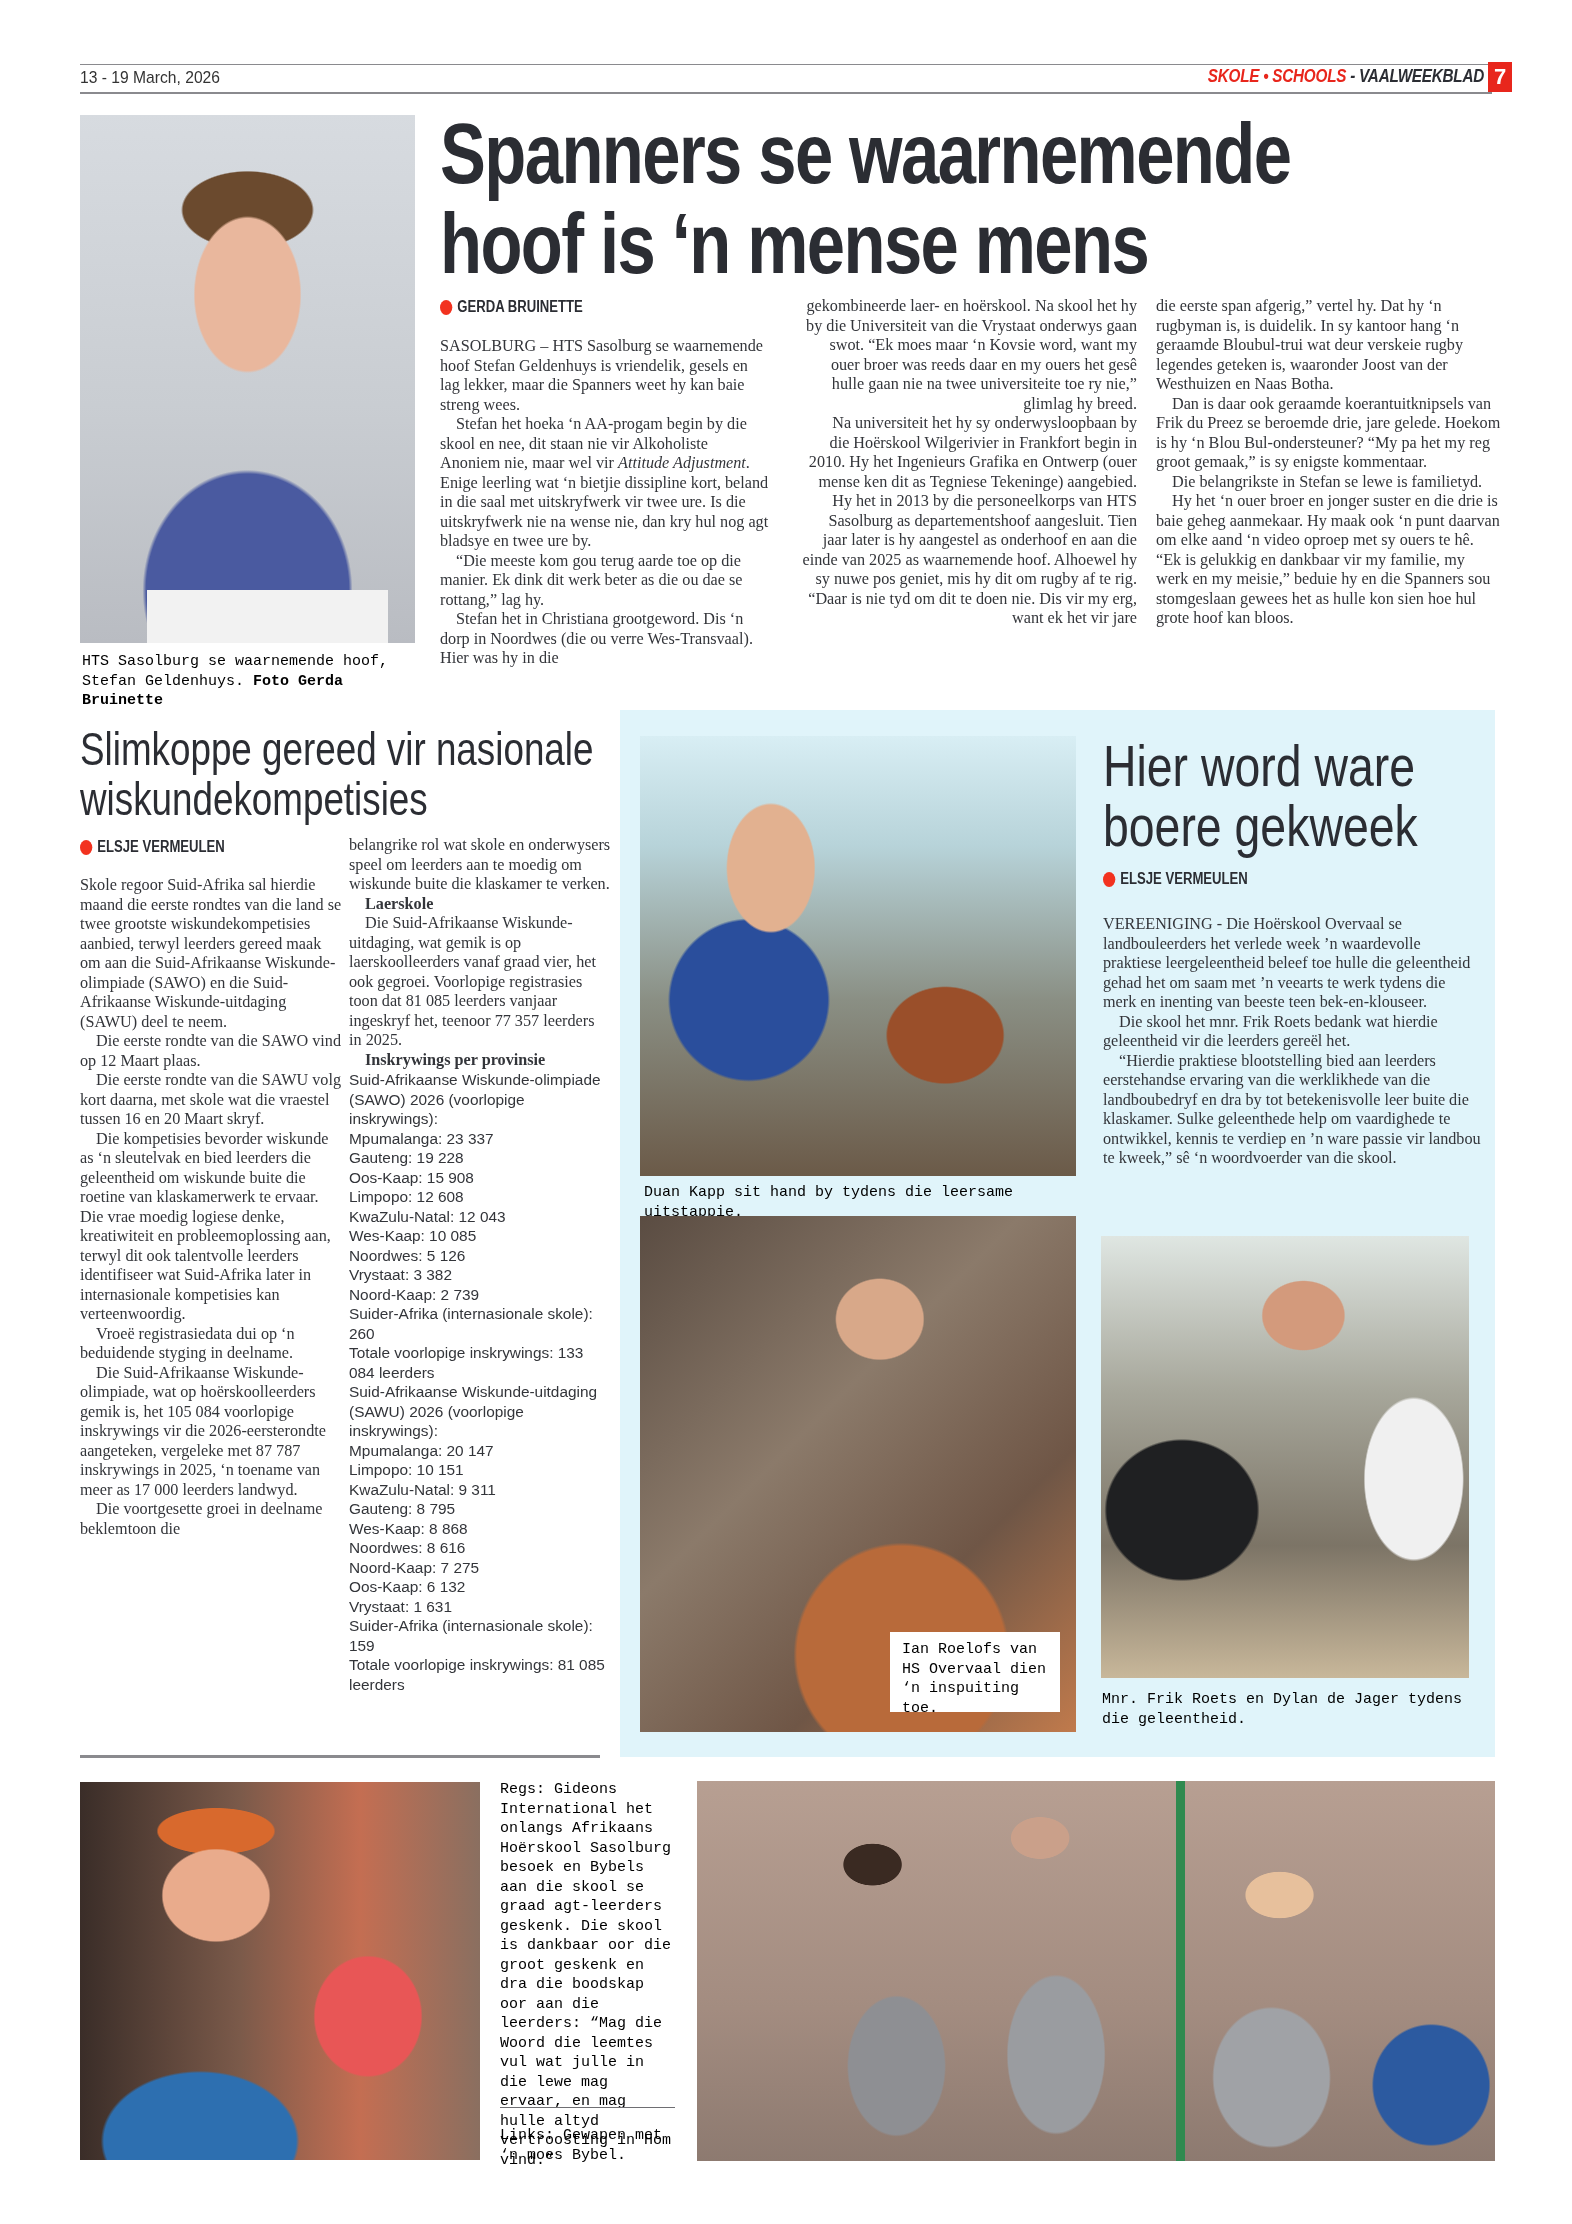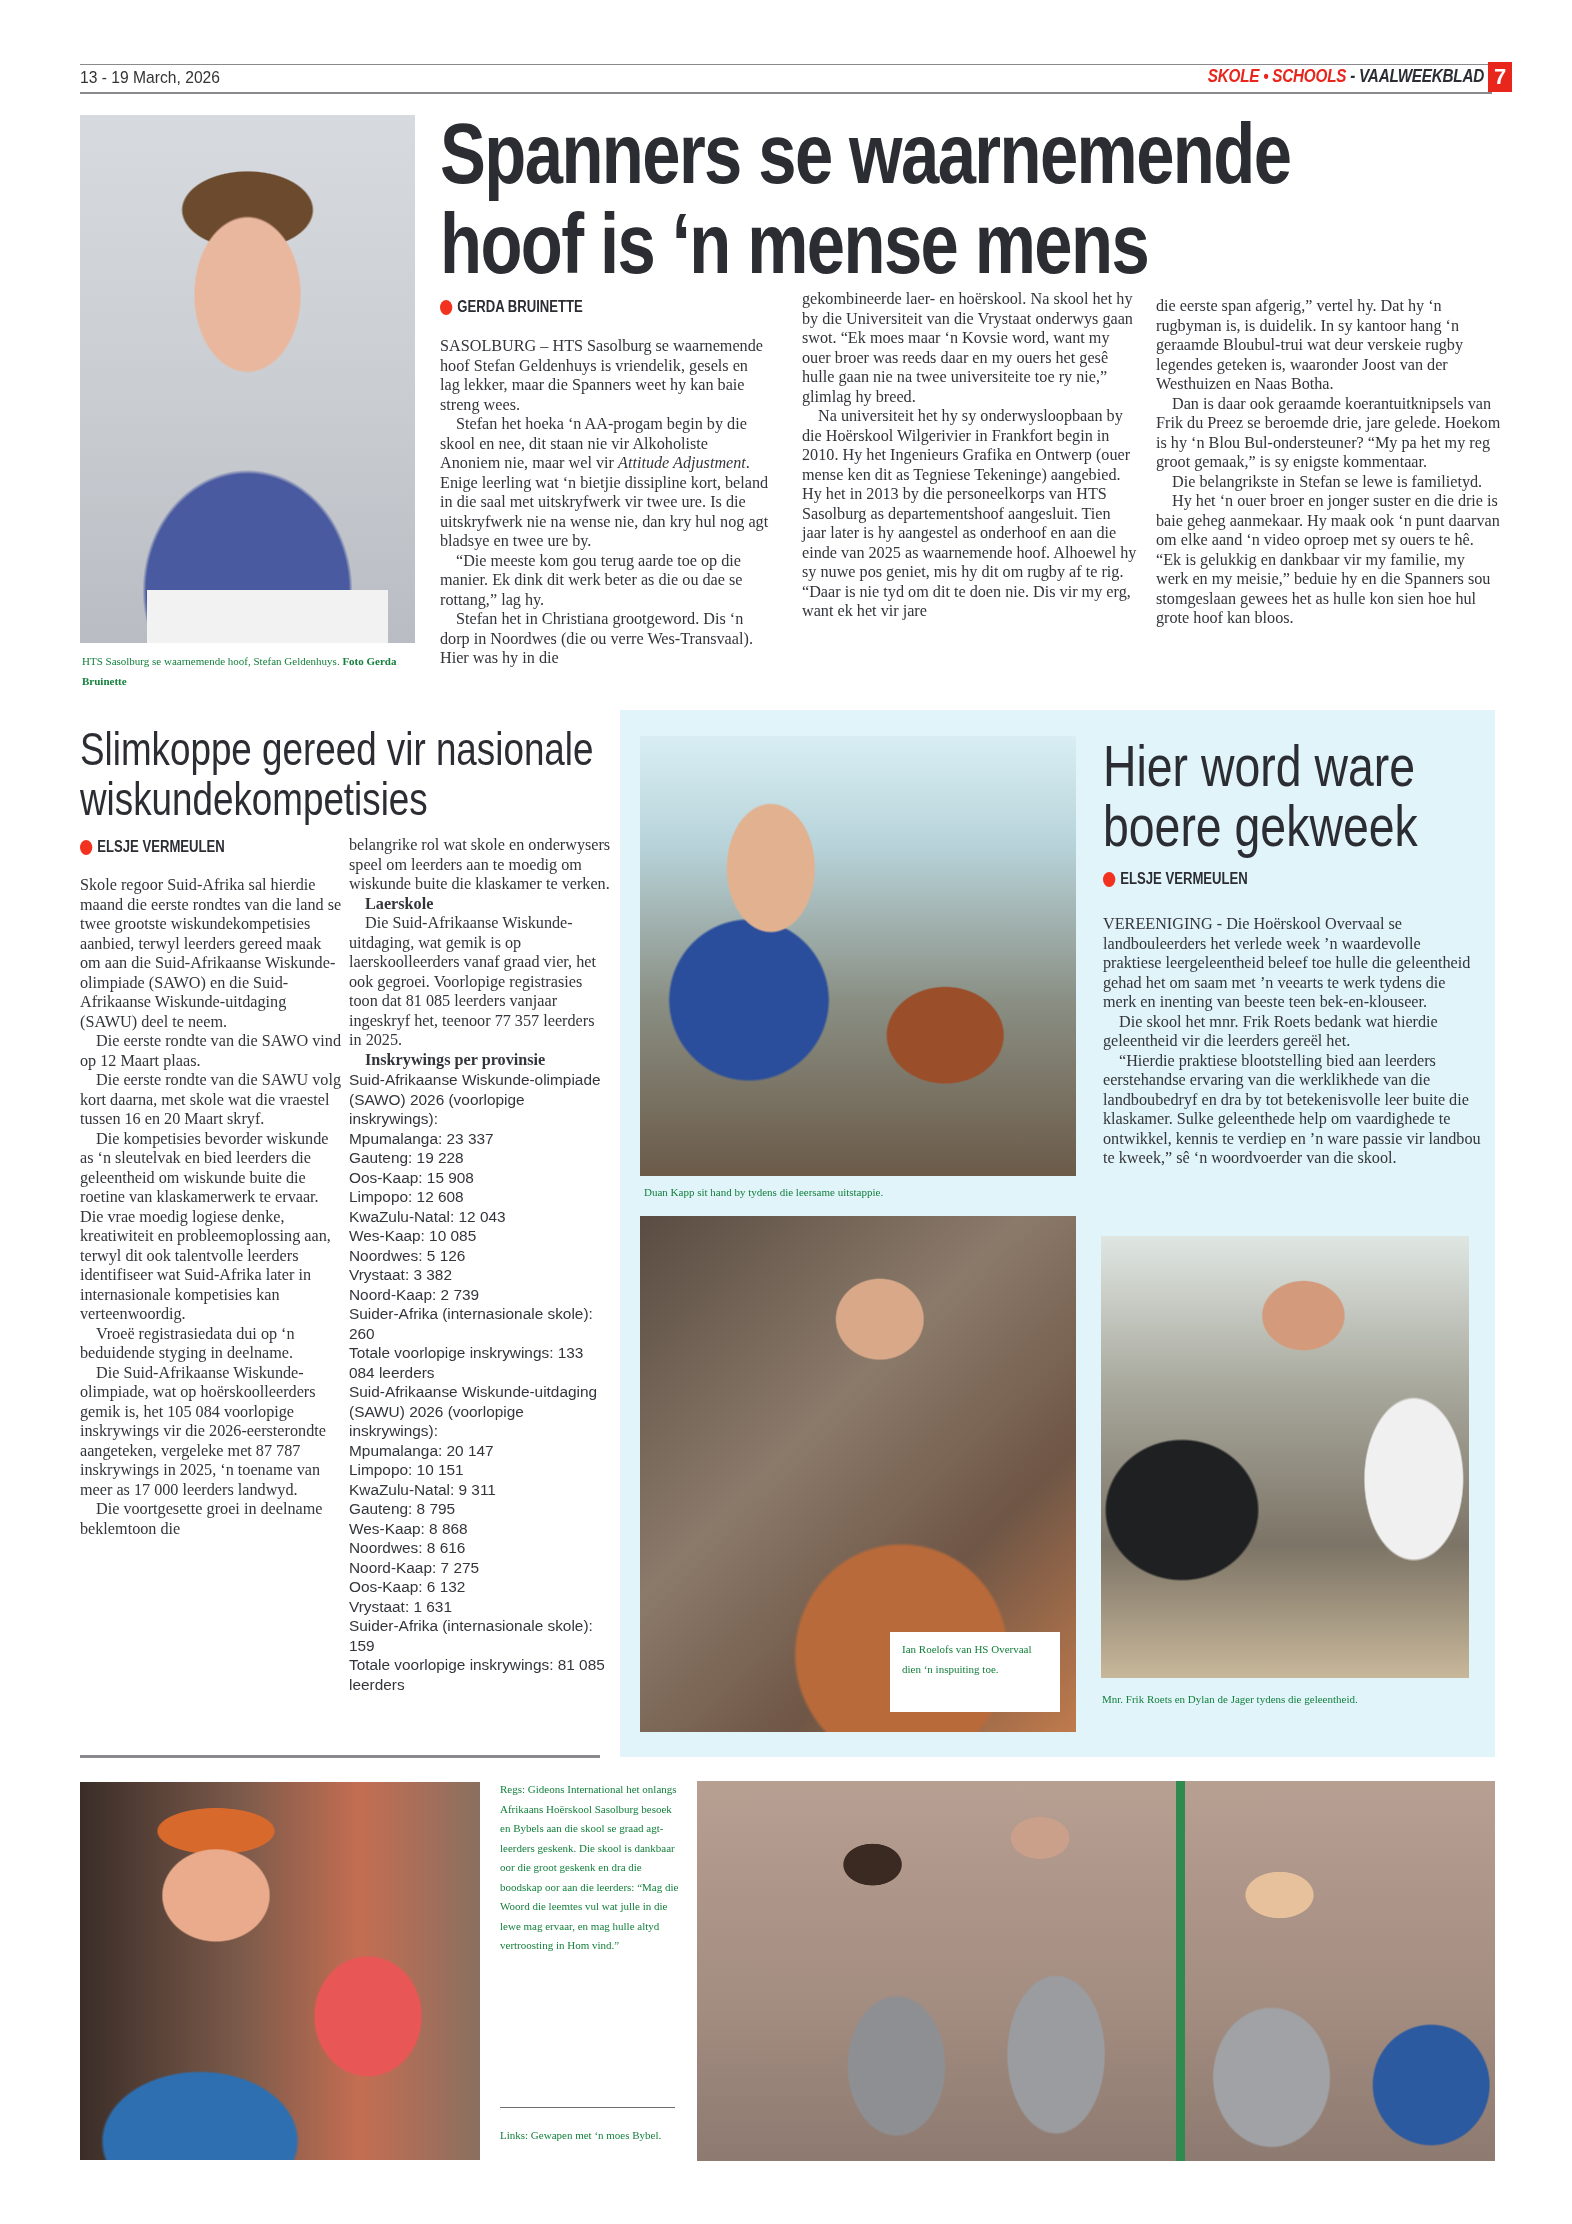--- a/index.html
+++ b/index.html
@@ -77,21 +77,21 @@
     }
     .byline { font-family: "Liberation Sans", sans-serif; font-weight: bold; font-size: 16px; color: #2b2d33; display: flex; align-items: center; transform: scaleX(0.82); transform-origin: left; white-space: nowrap; }
     .byline .dot { display: inline-block; width: 15px; height: 15px; border-radius: 50%; background: #f2321f; margin-right: 6px; flex: none; }
 
     .body-col { font-size: 16.2px; line-height: 19.5px; color: #33353a; }
     .body-col p { text-indent: 0; }
     .body-col p.ind { text-indent: 16px; }
     .body-col .sub { font-weight: bold; text-indent: 16px; }
     .body-col .sans { font-family: "Liberation Sans", sans-serif; font-size: 15.4px; line-height: 19.5px; }
 
-    .caption { font-family: Liberation Serif, serif; font-size: 11px; line-height: 19.5px; color: #15803d; }
+    .caption { font-family: Liberation Mono, monospace; font-size: 15px; line-height: 19.5px; color: #000000; }
     .caption b { font-weight: bold; }
 
     .headline-sec {
       font-family: "Liberation Sans", sans-serif; font-size: 50px; line-height: 52px;
       color: #2b2d33; transform: scaleX(0.80); transform-origin: left top; white-space: nowrap;
     }
 
     .blue-panel { left: 620px; top: 710px; width: 875px; height: 1047px; background: #e0f4fa; }
     .caption-box { background: #ffffff; padding: 8px 12px; }
     .divider-line { position: absolute; background: #6e6e72; height: 1px; }
@@ -125,21 +125,21 @@
   <span>GERDA BRUINETTE</span>
 </div>
 
 <div class="abs body-col" style="left:440px; top:337px; width:330px;">
   <p>SASOLBURG – HTS Sasolburg se waarnemende hoof Stefan Geldenhuys is vriendelik, gesels en lag lekker, maar die Spanners weet hy kan baie streng wees.</p>
   <p class="ind"><span>Stefan het hoeka ‘n AA-progam begin by die skool en nee, dit staan nie vir Alkoholiste Anoniem nie, maar wel vir</span> <i>Attitude Adjustment</i><span>. Enige leerling wat ‘n bietjie dissipline kort, beland in die saal met uitskryfwerk vir twee ure. Is die uitskryfwerk nie na wense nie, dan kry hul nog agt bladsye en twee ure by.</span></p>
   <p class="ind">“Die meeste kom gou terug aarde toe op die manier. Ek dink dit werk beter as die ou dae se rottang,” lag hy.</p>
   <p class="ind">Stefan het in Christiana grootgeword. Dis ‘n dorp in Noordwes (die ou verre Wes-Transvaal). Hier was hy in die</p>
 </div>
 
-<div class="abs body-col" style="left:802px; top:290px; width:335px;">
+<div class="abs body-col" style="left:802px; top:297px; width:335px;text-align:right;">
   <p>gekombineerde laer- en hoërskool. Na skool het hy by die Universiteit van die Vrystaat onderwys gaan swot. “Ek moes maar ‘n Kovsie word, want my ouer broer was reeds daar en my ouers het gesê hulle gaan nie na twee universiteite toe ry nie,” glimlag hy breed.</p>
   <p class="ind">Na universiteit het hy sy onderwysloopbaan by die Hoërskool Wilgerivier in Frankfort begin in 2010. Hy het Ingenieurs Grafika en Ontwerp (ouer mense ken dit as Tegniese Tekeninge) aangebied. Hy het in 2013 by die personeelkorps van HTS Sasolburg as departementshoof aangesluit. Tien jaar later is hy aangestel as onderhoof en aan die einde van 2025 as waarnemende hoof. Alhoewel hy sy nuwe pos geniet, mis hy dit om rugby af te rig. “Daar is nie tyd om dit te doen nie. Dis vir my erg, want ek het vir jare</p>
 </div>
 
 <div class="abs body-col" style="left:1156px; top:297px; width:345px;">
   <p>die eerste span afgerig,” vertel hy. Dat hy ‘n rugbyman is, is duidelik. In sy kantoor hang ‘n geraamde Bloubul-trui wat deur verskeie rugby legendes geteken is, waaronder Joost van der Westhuizen en Naas Botha.</p>
   <p class="ind">Dan is daar ook geraamde koerantuitknipsels van Frik du Preez se beroemde drie, jare gelede. Hoekom is hy ‘n Blou Bul-ondersteuner? “My pa het my reg groot gemaak,” is sy enigste kommentaar.</p>
   <p class="ind">Die belangrikste in Stefan se lewe is familietyd.</p>
   <p class="ind">Hy het ‘n ouer broer en jonger suster en die drie is baie geheg aanmekaar. Hy maak ook ‘n punt daarvan om elke aand ‘n video oproep met sy ouers te hê. “Ek is gelukkig en dankbaar vir my familie, my werk en my meisie,” beduie hy en die Spanners sou stomgeslaan gewees het as hulle kon sien hoe hul grote hoof kan bloos.</p>
 </div>

